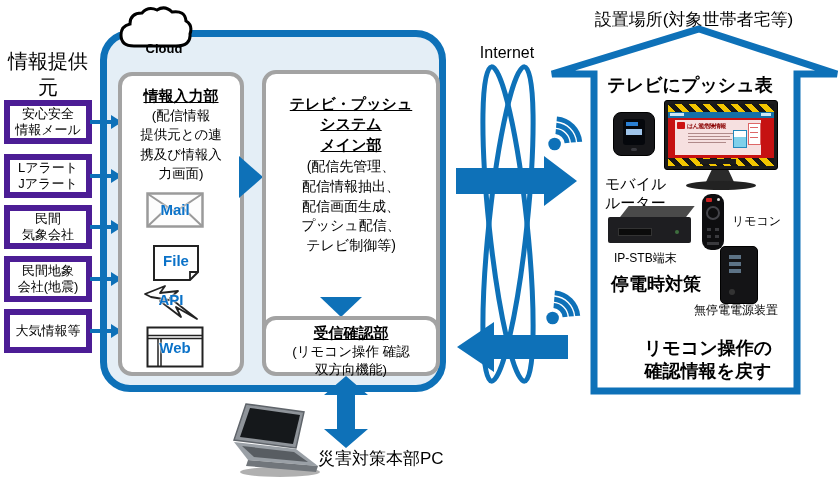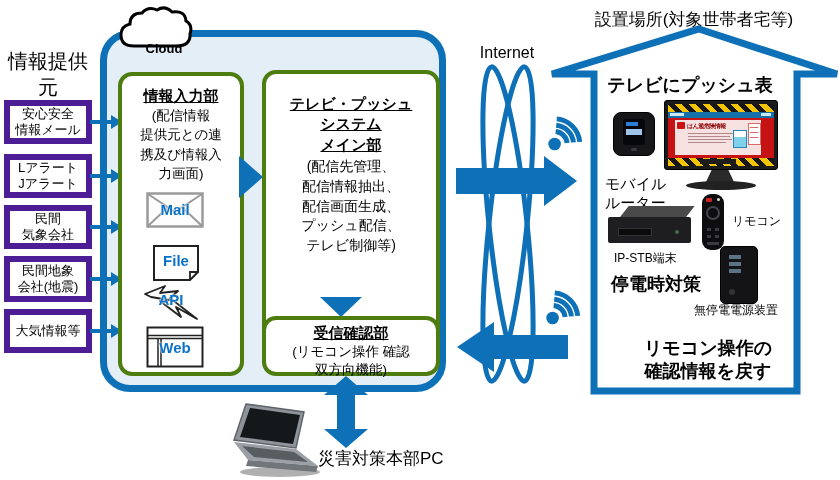--- a/index.html
+++ b/index.html
@@ -23,21 +23,21 @@
     content:"";position:absolute;right:-10px;top:-5px;
     border-left:11px solid #0e71b8;border-top:7px solid transparent;border-bottom:7px solid transparent;
   }
 
   
   .cloud-rect{
     left:100px;top:30px;width:346px;height:362px;box-sizing:border-box;
     background:#e4eef6;border:7px solid #0e71b8;border-radius:30px;
   }
   .section{
-    box-sizing:border-box;background:#fff;border:4px solid #4d7c0f;border-radius:14px;
+    box-sizing:border-box;background:#fff;border:4px solid #a3a3a3;border-radius:14px;
   }
   .stitle{font-weight:bold;font-size:15px;text-decoration:underline;line-height:1.35;}
   .sdesc{font-size:13.5px;line-height:1.42;}
 
   .tri-right{width:0;height:0;border-left:24px solid #0e71b8;border-top:21px solid transparent;border-bottom:21px solid transparent;}
   .tri-down{width:0;height:0;border-top:20px solid #0e71b8;border-left:21px solid transparent;border-right:21px solid transparent;}
 
   
   .icoLbl{
     position:absolute;left:0;right:0;text-align:center;

